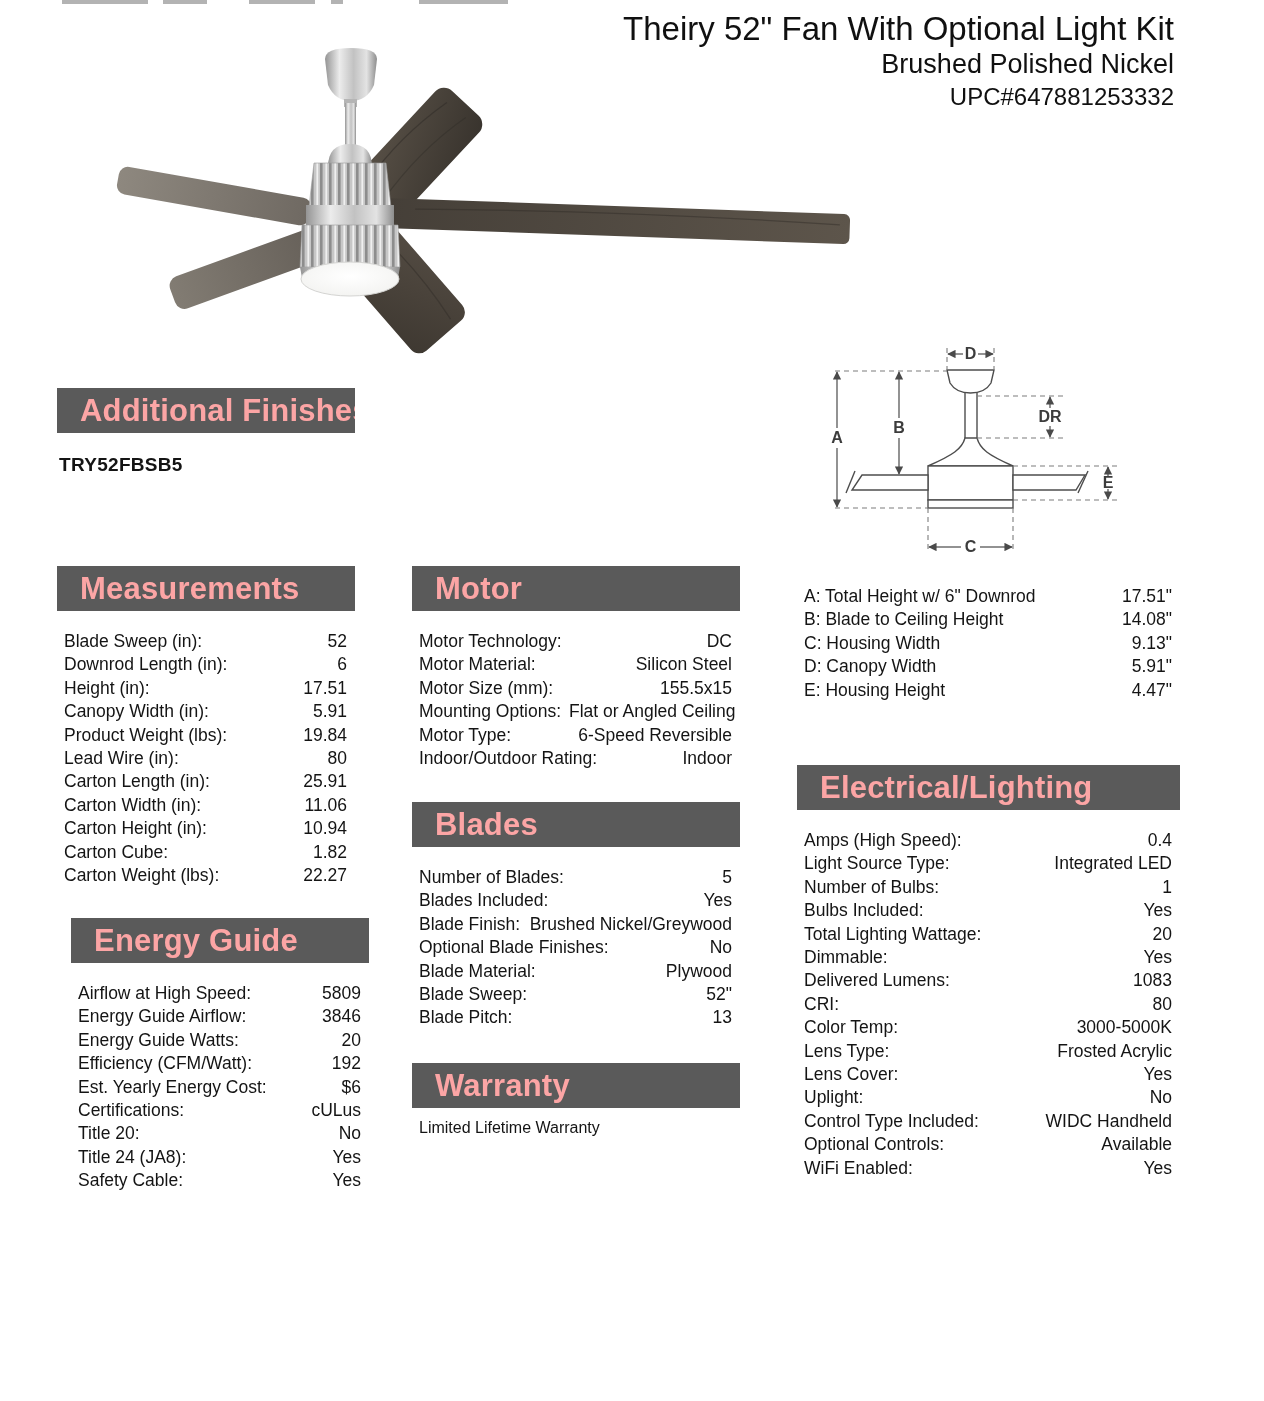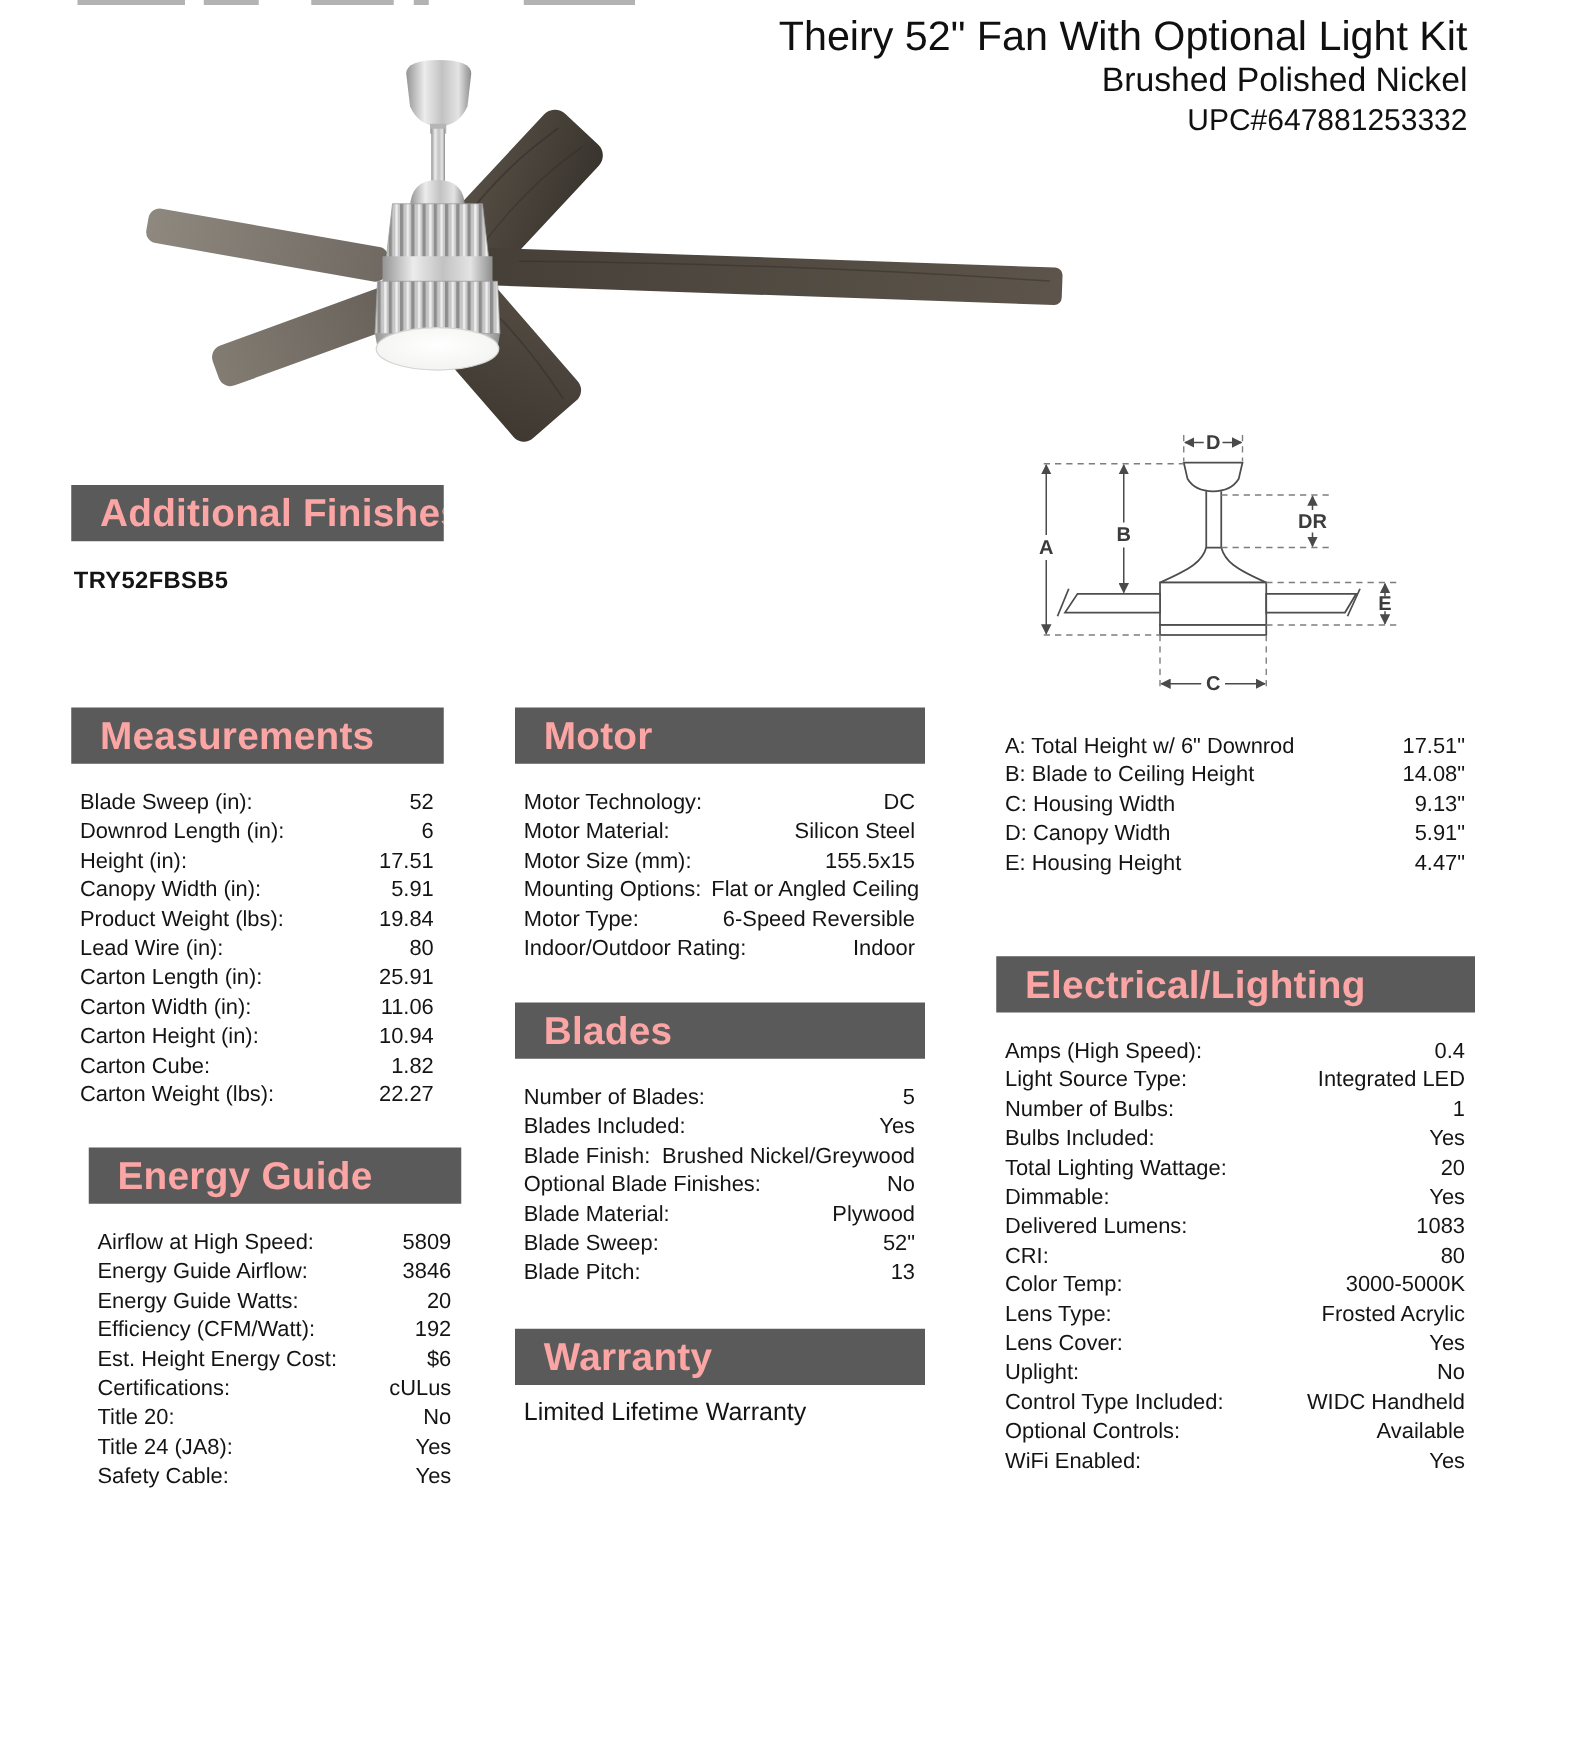--- a/index.html
+++ b/index.html
@@ -35,21 +35,21 @@
   #sec-energy{left:71px;top:918px;width:298px;}
   #sec-motor{left:412px;top:566px;width:328px;}
   #sec-blades{left:412px;top:802px;width:328px;}
   #sec-warranty{left:412px;top:1063px;width:328px;}
   #sec-ceiling{left:797px;top:566px;width:383px;}
   #sec-electrical{left:797px;top:765px;width:383px;}
 
   #sec-finishes{left:57px;top:388px;width:298px;}
   #finish-sku{font-weight:700;font-size:19px;margin-top:21px;padding-left:2px;letter-spacing:.3px;}
 
-  #warranty-text{font-size:20px;margin-top:11px;padding-left:7px;}
+  #warranty-text{font-size:16px;margin-top:11px;padding-left:7px;}
 
   #fan-image{position:absolute;left:95px;top:45px;}
   #dim-diagram{position:absolute;left:815px;top:340px;}
   .dim-label{font-family:"Liberation Sans",sans-serif;font-size:16px;font-weight:700;fill:#3c3c3c;}
 </style>
 </head>
 <body>
 
 <div>
   <span class="remnant" style="left:62px;width:86px;"></span>
@@ -265,21 +265,21 @@
       </div>
       <div class="spec-row">
         <span class="spec-label">Energy Guide Watts:</span>
         <span class="spec-value">20</span>
       </div>
       <div class="spec-row">
         <span class="spec-label">Efficiency (CFM/Watt):</span>
         <span class="spec-value">192</span>
       </div>
       <div class="spec-row">
-        <span class="spec-label">Est. Height Energy Cost:</span>
+        <span class="spec-label">Est. Yearly Energy Cost:</span>
         <span class="spec-value">$6</span>
       </div>
       <div class="spec-row">
         <span class="spec-label">Certifications:</span>
         <span class="spec-value">cULus</span>
       </div>
       <div class="spec-row">
         <span class="spec-label">Title 20:</span>
         <span class="spec-value">No</span>
       </div>

